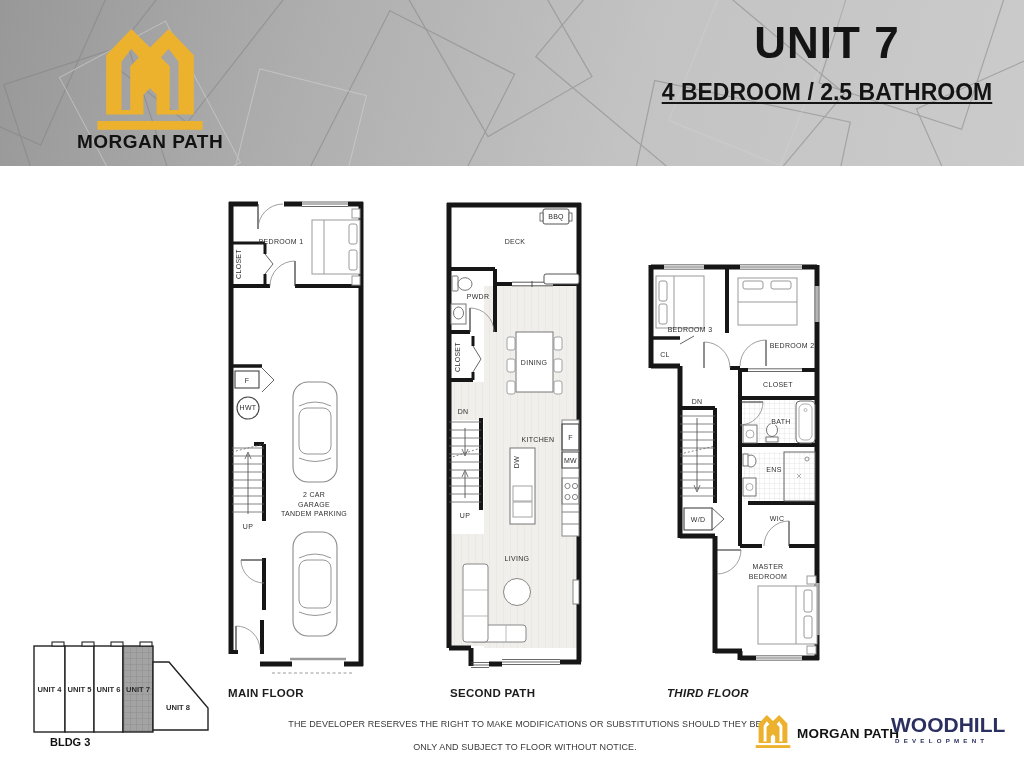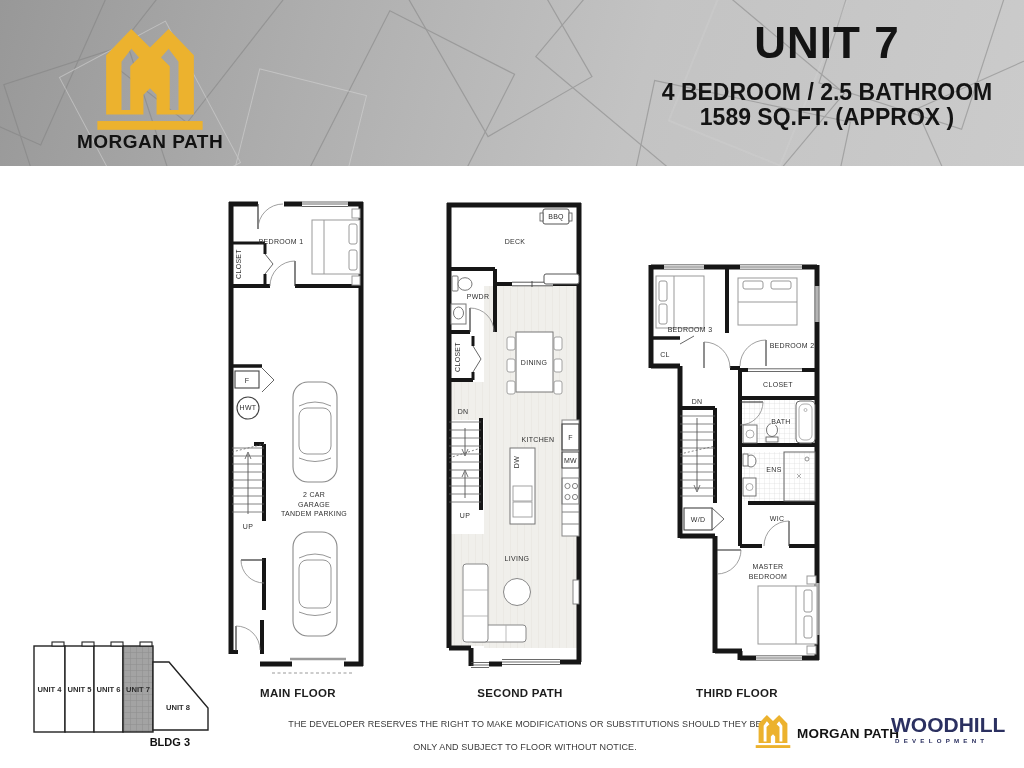--- a/index.html
+++ b/index.html
@@ -9,32 +9,32 @@
   #header{position:absolute;left:0;top:0;width:1024px;height:166px;
           background:linear-gradient(105deg,#989898 0%,#aeaeae 30%,#c3c3c3 62%,#cbcbcb 100%);}
   #header-pattern{position:absolute;left:0;top:0;width:1024px;height:166px;}
   #logo-block{position:absolute;left:40px;top:10px;width:220px;height:150px;text-align:center;}
   #logo-icon{position:absolute;left:50px;top:8px;}
   #logo-text{position:absolute;left:0;top:121px;width:220px;font-size:19px;font-weight:700;
              color:#121212;letter-spacing:.5px;}
   #title-block{position:absolute;left:630px;top:20px;width:394px;text-align:center;color:#141414;}
   #unit-title{font-size:44px;font-weight:800;letter-spacing:1px;line-height:46px;}
   #unit-specs,#unit-area{font-size:23px;font-weight:800;line-height:25px;}
-  #unit-specs{margin-top:14px;}
+  #unit-specs{margin-top:14px;text-decoration:underline;}
   
   .plan{position:absolute;}
-  .floor-label{position:absolute;top:687px;width:140px;text-align:center;font-size:11.5px;
+  .floor-label{position:absolute;top:687px;width:140px;font-size:11.5px;
                font-weight:700;letter-spacing:.3px;color:#1c1c1c;}
-  #label-main{left:228px;} #label-second{left:450px;} #label-third{left:667px;}
+  #label-main{left:228px;} #label-second{left:450px;} #label-third{left:667px;font-style:italic;}
   svg text{font-family:"Liberation Sans",sans-serif;fill:#2e2e2e;text-anchor:middle;}
   .rl{font-size:7px;letter-spacing:.3px;}
   .halo{paint-order:stroke;stroke:#ffffff;stroke-width:2px;}
   
   #site-key{position:absolute;left:28px;top:640px;}
-  #bldg-label{position:absolute;left:50px;top:736px;width:140px;text-align:right;
+  #bldg-label{position:absolute;left:50px;top:736px;width:140px;text-align:left;
               font-size:11px;font-weight:800;color:#111;}
   #disclaimer{position:absolute;left:285px;top:719px;width:480px;text-align:center;
               font-size:9px;line-height:11.5px;color:#3a3a3a;letter-spacing:.1px;}
   #footer-mp{position:absolute;left:755px;top:711px;}
   #footer-mp-text{position:absolute;left:797px;top:726px;font-size:13.5px;font-weight:800;
                   color:#121212;letter-spacing:.2px;}
   #woodhill{position:absolute;left:891px;top:714px;width:126px;text-align:left;color:#2B3060;}
   #woodhill-name{font-size:21px;font-weight:800;letter-spacing:0px;line-height:22px;}
   #woodhill-sub{font-size:6.2px;font-weight:700;letter-spacing:4.2px;margin-top:1px;margin-left:4px;}
 </style>
@@ -70,21 +70,20 @@
              M76,84 L76,40 L67,28 L60,36 L68,44 L68,84 Z
              M44,88 L44,70 L50,64 L56,70 L56,88 Z"></path>
         <rect x="2" y="94" width="96" height="8" fill="#ECB22E"></rect>
       </svg>
       <div id="logo-text">MORGAN PATH</div>
     </div>
 
     <div id="title-block">
       <div id="unit-title">UNIT 7</div>
       <div id="unit-specs">4 BEDROOM / 2.5 BATHROOM</div>
-      <div id="unit-area">1589 SQ.FT. (APPROX )</div>
     </div>
   </div>
 
   <svg class="plan" style="left:224px;top:196px;" width="142" height="482" viewBox="0 0 142 482">
 
     <g stroke="#161616">
       <line x1="7" y1="6" x2="7" y2="458" stroke-width="5"></line>
       <line x1="137" y1="6" x2="137" y2="470" stroke-width="5"></line>
       <line x1="5" y1="8" x2="34" y2="8" stroke-width="5"></line>
       <line x1="60" y1="8" x2="78" y2="8" stroke-width="5"></line>

